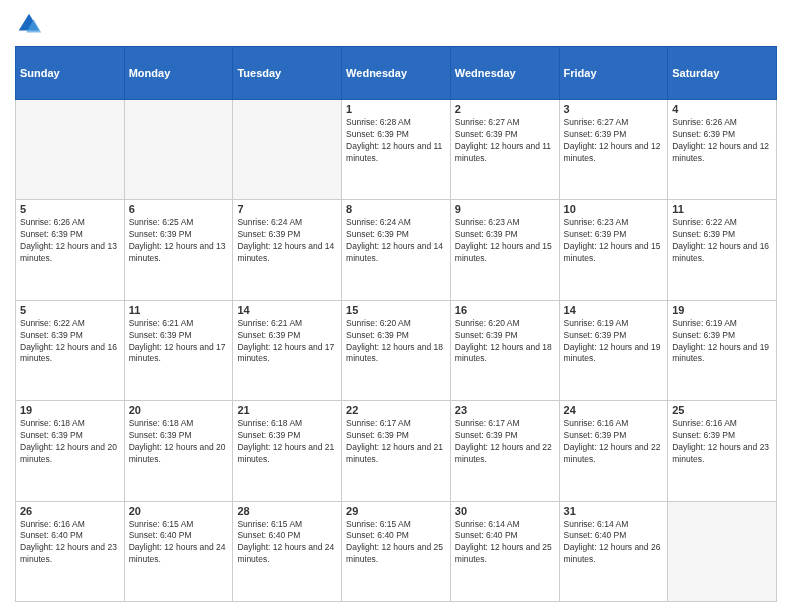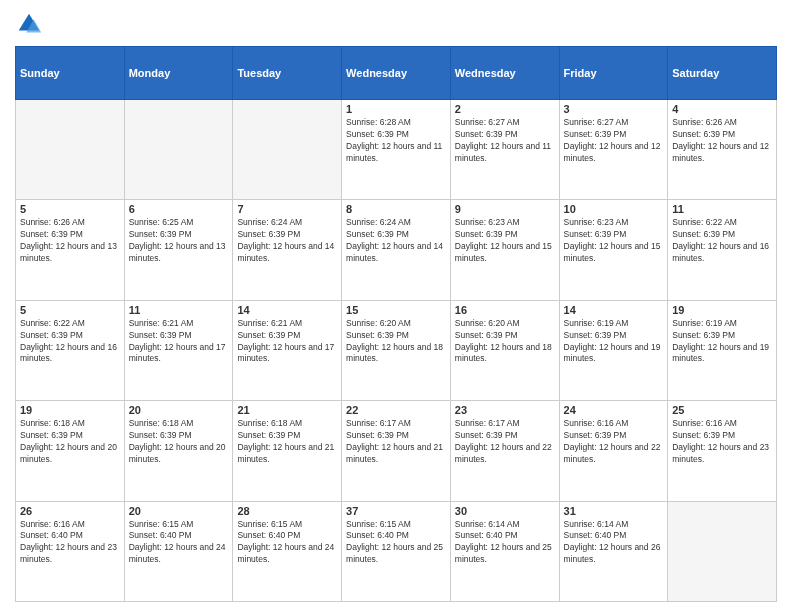--- a/index.html
+++ b/index.html
@@ -310,21 +310,21 @@
 Sunset: 6:40 PM
 Daylight: 12 hours and 24 minutes.</div>
           </td>
           <td>
             <span class="day-num">28</span>
             <div class="cell-text" style="white-space: pre-line;">Sunrise: 6:15 AM
 Sunset: 6:40 PM
 Daylight: 12 hours and 24 minutes.</div>
           </td>
           <td>
-            <span class="day-num">37</span>
+            <span class="day-num">29</span>
             <div class="cell-text" style="white-space: pre-line;">Sunrise: 6:15 AM
 Sunset: 6:40 PM
 Daylight: 12 hours and 25 minutes.</div>
           </td>
           <td>
             <span class="day-num">30</span>
             <div class="cell-text" style="white-space: pre-line;">Sunrise: 6:14 AM
 Sunset: 6:40 PM
 Daylight: 12 hours and 25 minutes.</div>
           </td>

